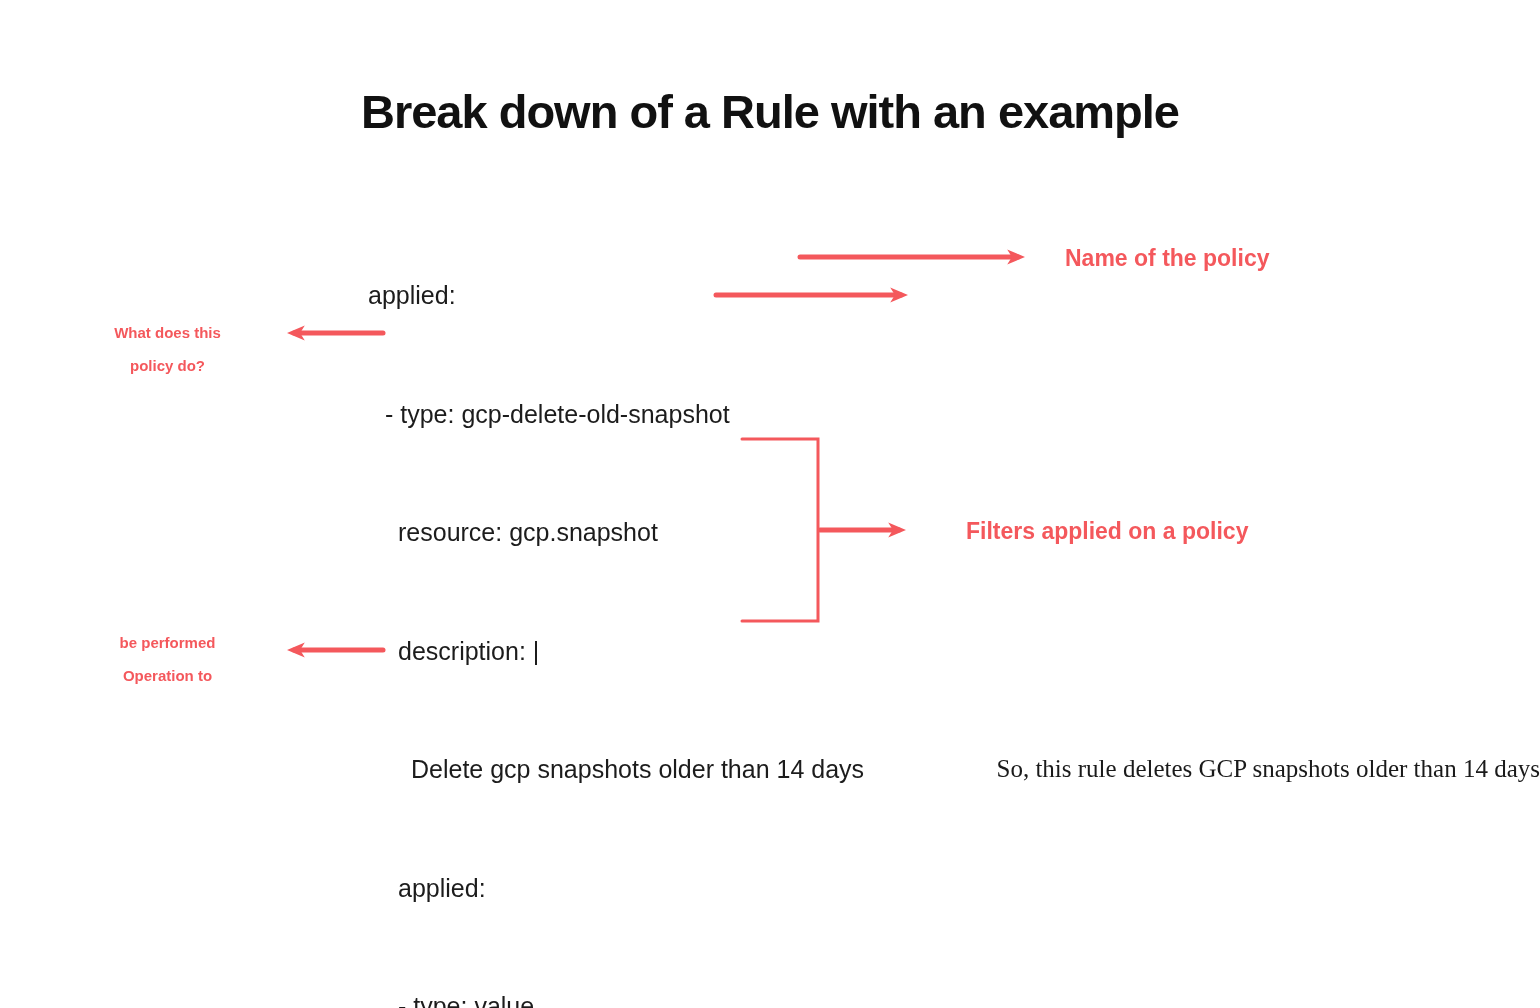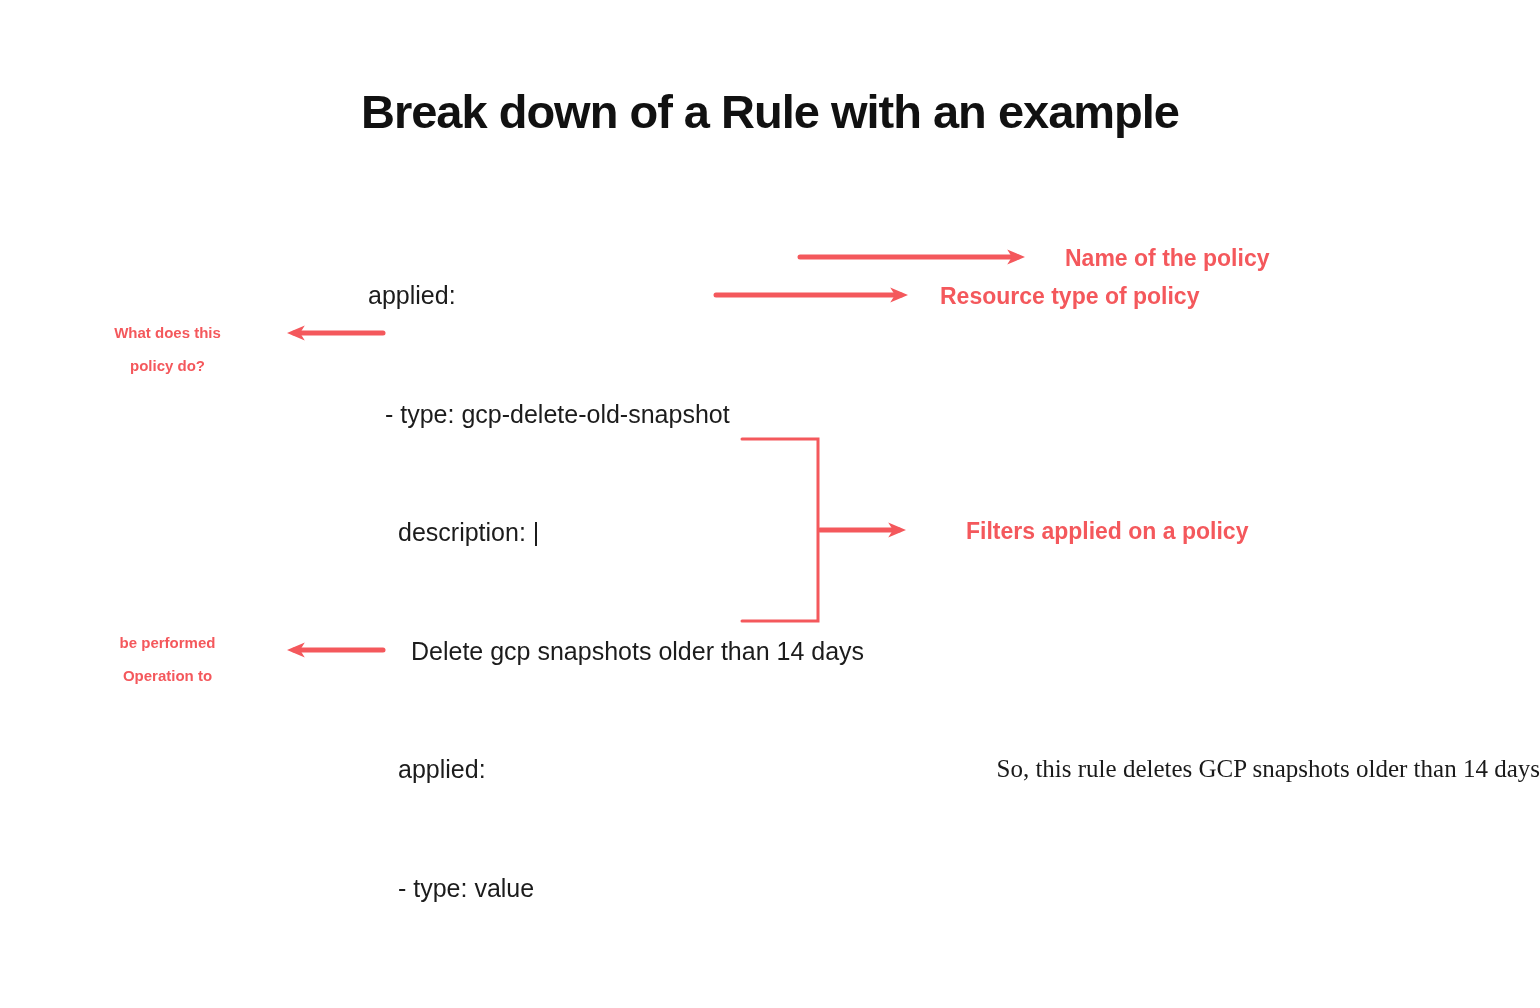--- a/index.html
+++ b/index.html
@@ -77,20 +77,21 @@
 </head>
 <body>
 
 <div class="canvas">
 
   <div class="page-title">Break down of a Rule with an example</div>
 
   <div class="yaml-block">
     <div class="yaml-line" data-indent="0">applied:</div>
     <div class="yaml-line" data-indent="1">- type: gcp-delete-old-snapshot</div>
+    <div class="yaml-line" data-indent="2">resource: gcp.snapshot</div>
     <div class="yaml-line" data-indent="2">description: |</div>
     <div class="yaml-line" data-indent="3">Delete gcp snapshots older than 14 days</div>
     <div class="yaml-line" data-indent="2">applied:</div>
     <div class="yaml-line" data-indent="2">- type: value</div>
     
     
     
     
     
     
@@ -105,21 +106,20 @@
     <line x1="800" y1="257" x2="1018" y2="257" stroke="#F4585C" stroke-width="5" stroke-linecap="round" marker-end="url(#ah)"></line>
     <line x1="716" y1="295" x2="901" y2="295" stroke="#F4585C" stroke-width="5" stroke-linecap="round" marker-end="url(#ah)"></line>
     <line x1="383" y1="333" x2="294" y2="333" stroke="#F4585C" stroke-width="5" stroke-linecap="round" marker-end="url(#ah)"></line>
     <path d="M742 439 L818 439 L818 621 L742 621" fill="none" stroke="#F4585C" stroke-width="3" stroke-linecap="round"></path>
     <line x1="820" y1="530" x2="899" y2="530" stroke="#F4585C" stroke-width="5" stroke-linecap="round" marker-end="url(#ah)"></line>
     <line x1="383" y1="650" x2="294" y2="650" stroke="#F4585C" stroke-width="5" stroke-linecap="round" marker-end="url(#ah)"></line>
   </svg>
 
   <div class="red-label" style="left:1065px; top:245px;">Name of the policy</div>
 
-  <div class="red-label" style="left:940px; top:283px;">Resource type of policy</div>
 
   <div class="red-label-block" style="left:55px; top:316px;">
     <div>What does this</div>
     <div>policy do?</div>
   </div>
 
   <div class="red-label" style="left:966px; top:518px;">Filters applied on a policy</div>
 
   <div class="red-label-block" style="left:55px; top:626px;">
     <div>be performed</div>

